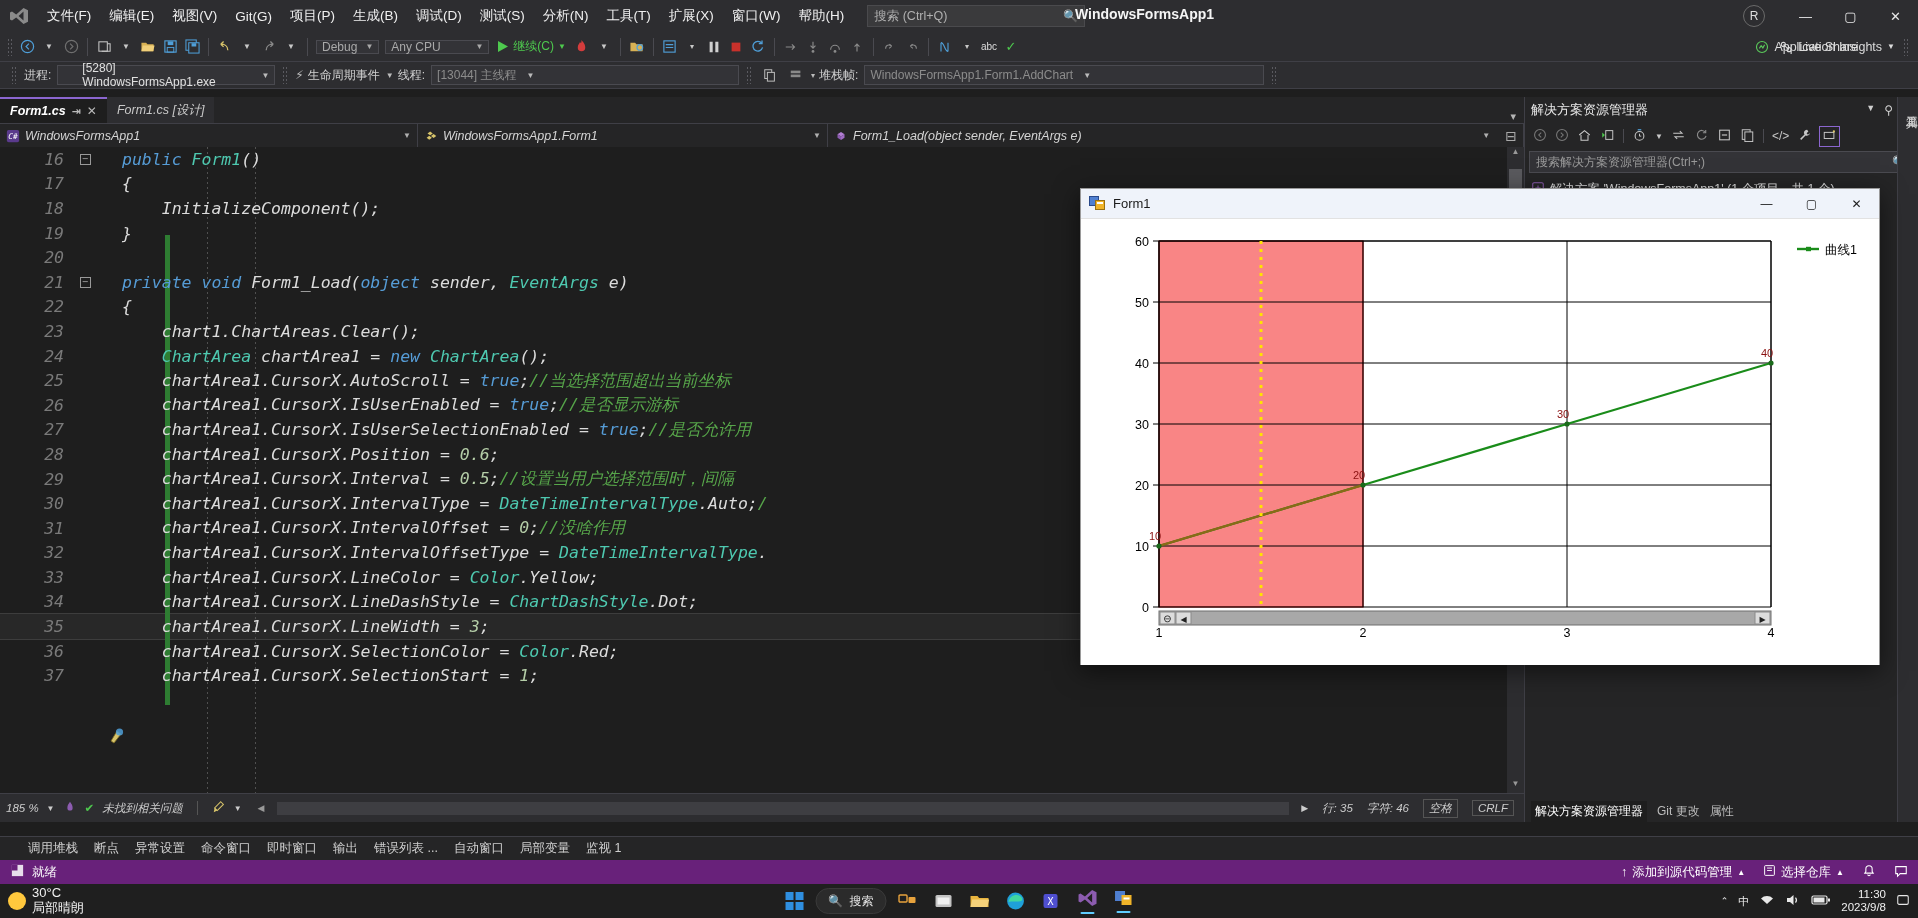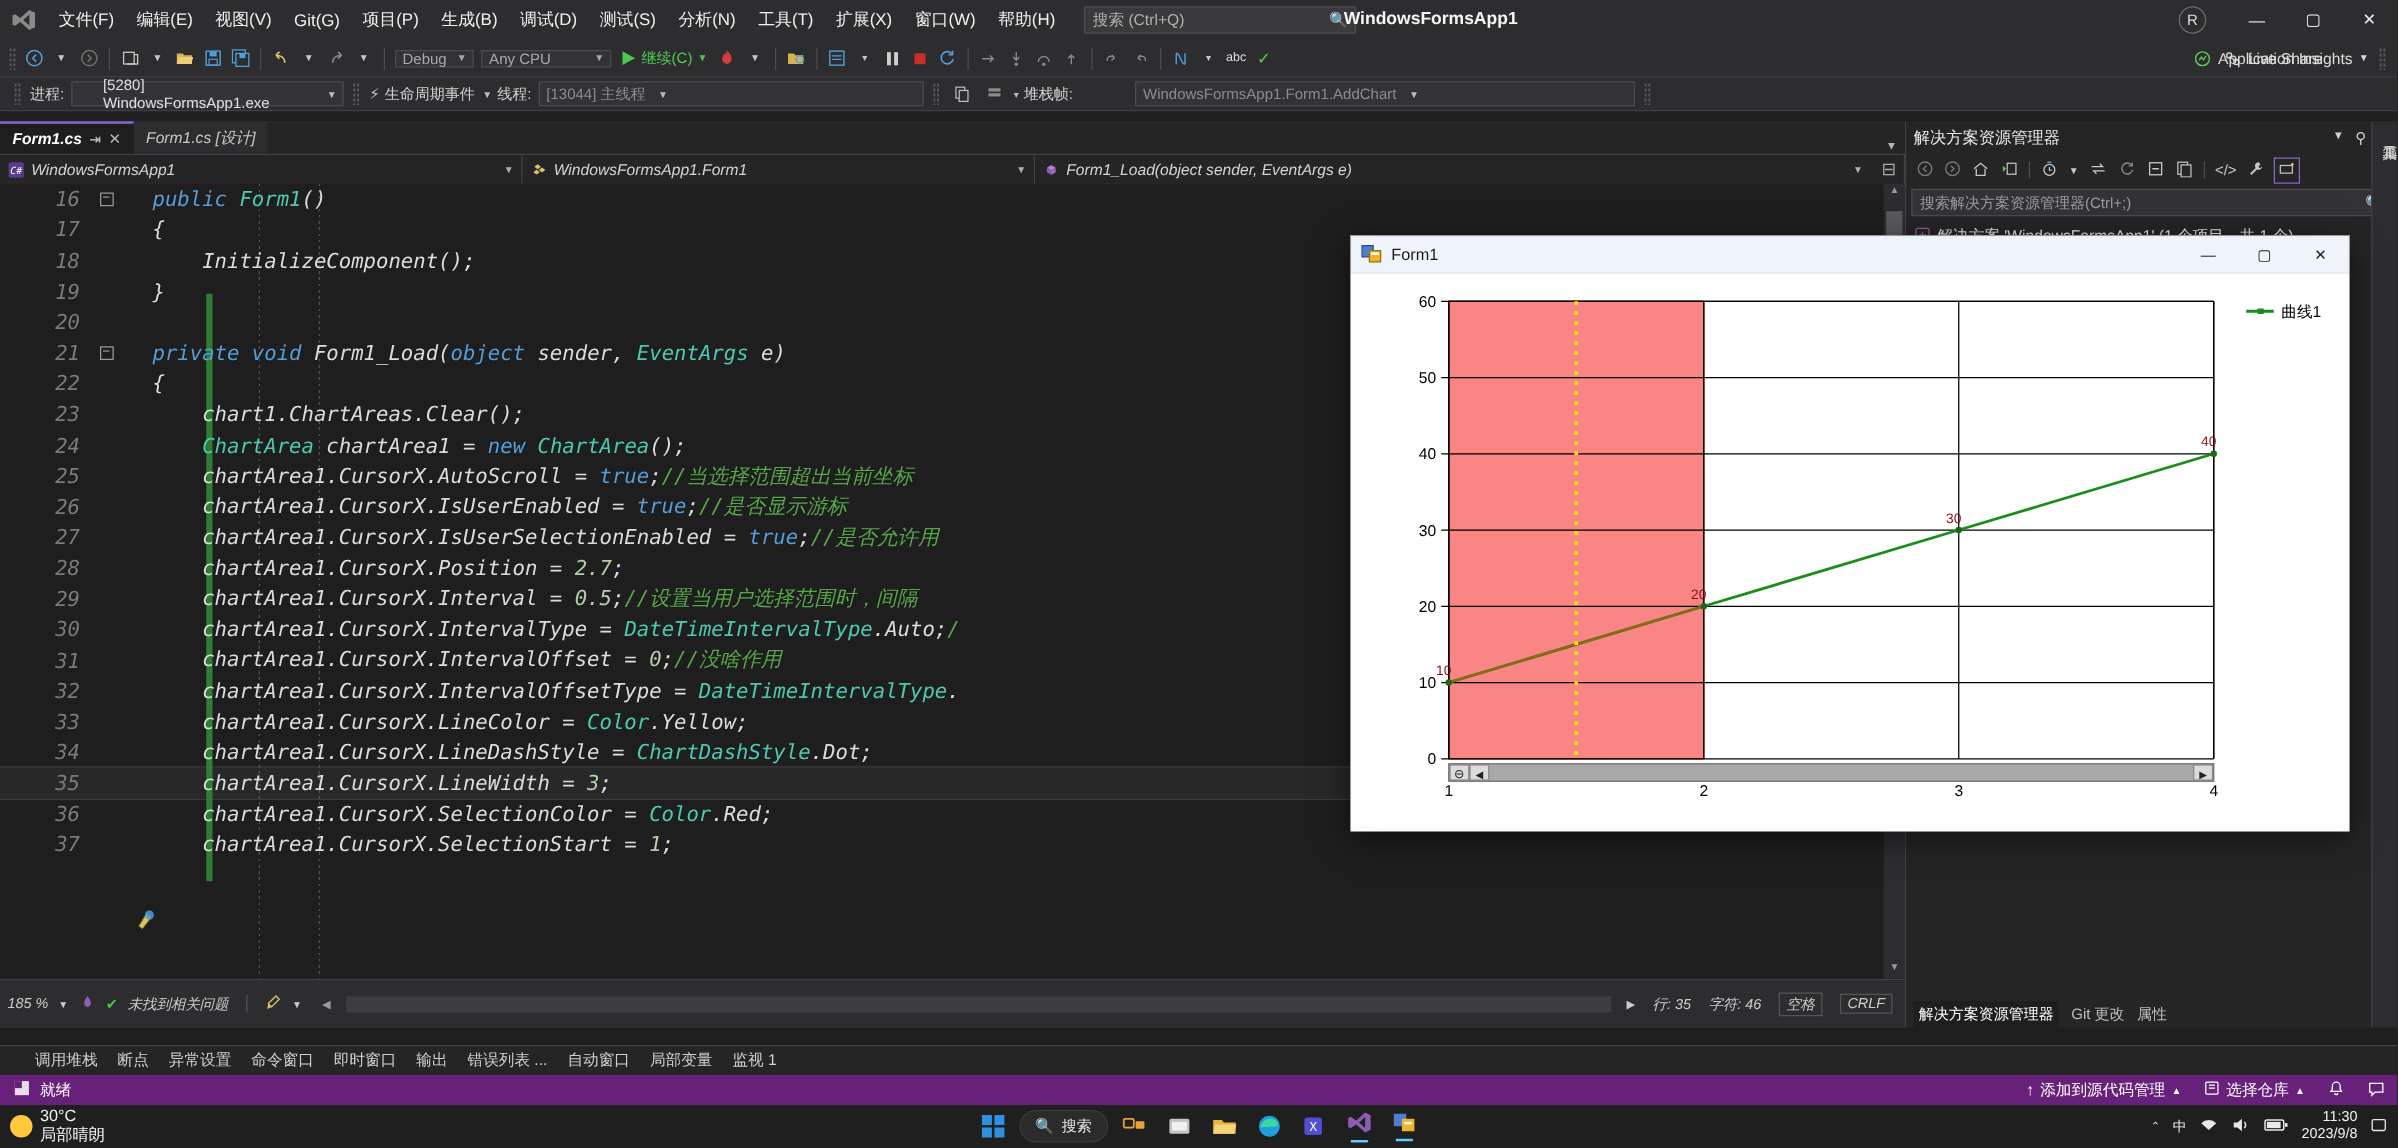--- a/index.html
+++ b/index.html
@@ -114,21 +114,21 @@
   .num { color: #b5cea8; }
   .typ { color: #4ec9b0; }
   .plain { color: #dcdcdc; }
 
   .indent-guide { position: absolute; top: 0; bottom: 0; width: 1px;
     background: repeating-linear-gradient(to bottom, #505050 0 2px, transparent 2px 5px); }
 
   .bp-glyph { position: absolute; left: 108px; width: 20px; height: 20px; }
 
   .editor-status {
-    height: 39px; background: #2d2d30; border-top: 1px solid #3f3f46;
+    height: 29px; background: #2d2d30; border-top: 1px solid #3f3f46;
     display: flex; align-items: center; font-size: 11.5px; color: #ccc; padding-left: 6px; gap: 8px;
   }
   .es-right { margin-left: auto; display: flex; align-items: center; gap: 14px; padding-right: 10px; }
   .es-box { border: 1px solid #555; padding: 1px 5px; }
 
   
   .se-pane { flex: 1; background: #252526; border-left: 1px solid #3f3f46; display: flex; flex-direction: column; position: relative; }
   .se-head { height: 26px; display: flex; align-items: center; padding: 0 6px; font-size: 13px; color: #e8e8e8; }
   .se-head .ctl { margin-left: auto; display: flex; gap: 9px; color: #cfcfcf; font-size: 12px; }
   .se-toolbar { height: 26px; display: flex; align-items: center; gap: 8px; padding: 0 8px; color: #c8c8c8; font-size: 13px;}
@@ -448,21 +448,21 @@
         </svg>
     </span>
     <span class="tb-btn">
       <svg width="14" height="14" viewBox="0 0 16 16">
           <rect x="2" y="3" width="11" height="3" fill="#8a8a8a"></rect>
           <rect x="2" y="7.5" width="11" height="3" fill="#8a8a8a"></rect>
         </svg>
     </span>
     <span style="font-size:8px;color:#bbb;">▾</span>
     <span class="dbg-label">堆栈帧:</span>
-    <div class="dbg-combo dim" style="width:400px;margin-left:44px;">
+    <div class="dbg-combo dim" style="width:400px;">
       <span>WindowsFormsApp1.Form1.AddChart</span>
       <span class="arw">▼</span>
     </div>
     <span class="tb-grip"></span>
   </div>
 
   <div class="main">
 
     <div class="editor-pane">
 
@@ -583,21 +583,21 @@
               <div class="code-txt"><span class="plain">    chartArea1.CursorX.IsUserEnabled = </span><span class="kw">true</span><span class="plain">;</span><span class="cmt">//是否显示游标</span></div>
             </div>
             <div class="code-row">
               <div class="ln">27</div>
               <div class="gutter-fold"></div>
               <div class="code-txt"><span class="plain">    chartArea1.CursorX.IsUserSelectionEnabled = </span><span class="kw">true</span><span class="plain">;</span><span class="cmt">//是否允许用</span></div>
             </div>
             <div class="code-row">
               <div class="ln">28</div>
               <div class="gutter-fold"></div>
-              <div class="code-txt"><span class="plain">    chartArea1.CursorX.Position = </span><span class="num">2.7</span><span class="plain">;</span></div>
+              <div class="code-txt"><span class="plain">    chartArea1.CursorX.Position = </span><span class="num">0.6</span><span class="plain">;</span></div>
             </div>
             <div class="code-row">
               <div class="ln">29</div>
               <div class="gutter-fold"></div>
               <div class="code-txt"><span class="plain">    chartArea1.CursorX.Interval = </span><span class="num">0.5</span><span class="plain">;</span><span class="cmt">//设置当用户选择范围时，间隔</span></div>
             </div>
             <div class="code-row">
               <div class="ln">30</div>
               <div class="gutter-fold"></div>
               <div class="code-txt"><span class="plain">    chartArea1.CursorX.IntervalType = </span><span class="typ">DateTimeIntervalType</span><span class="plain">.Auto;</span><span class="cmt">/</span></div>

